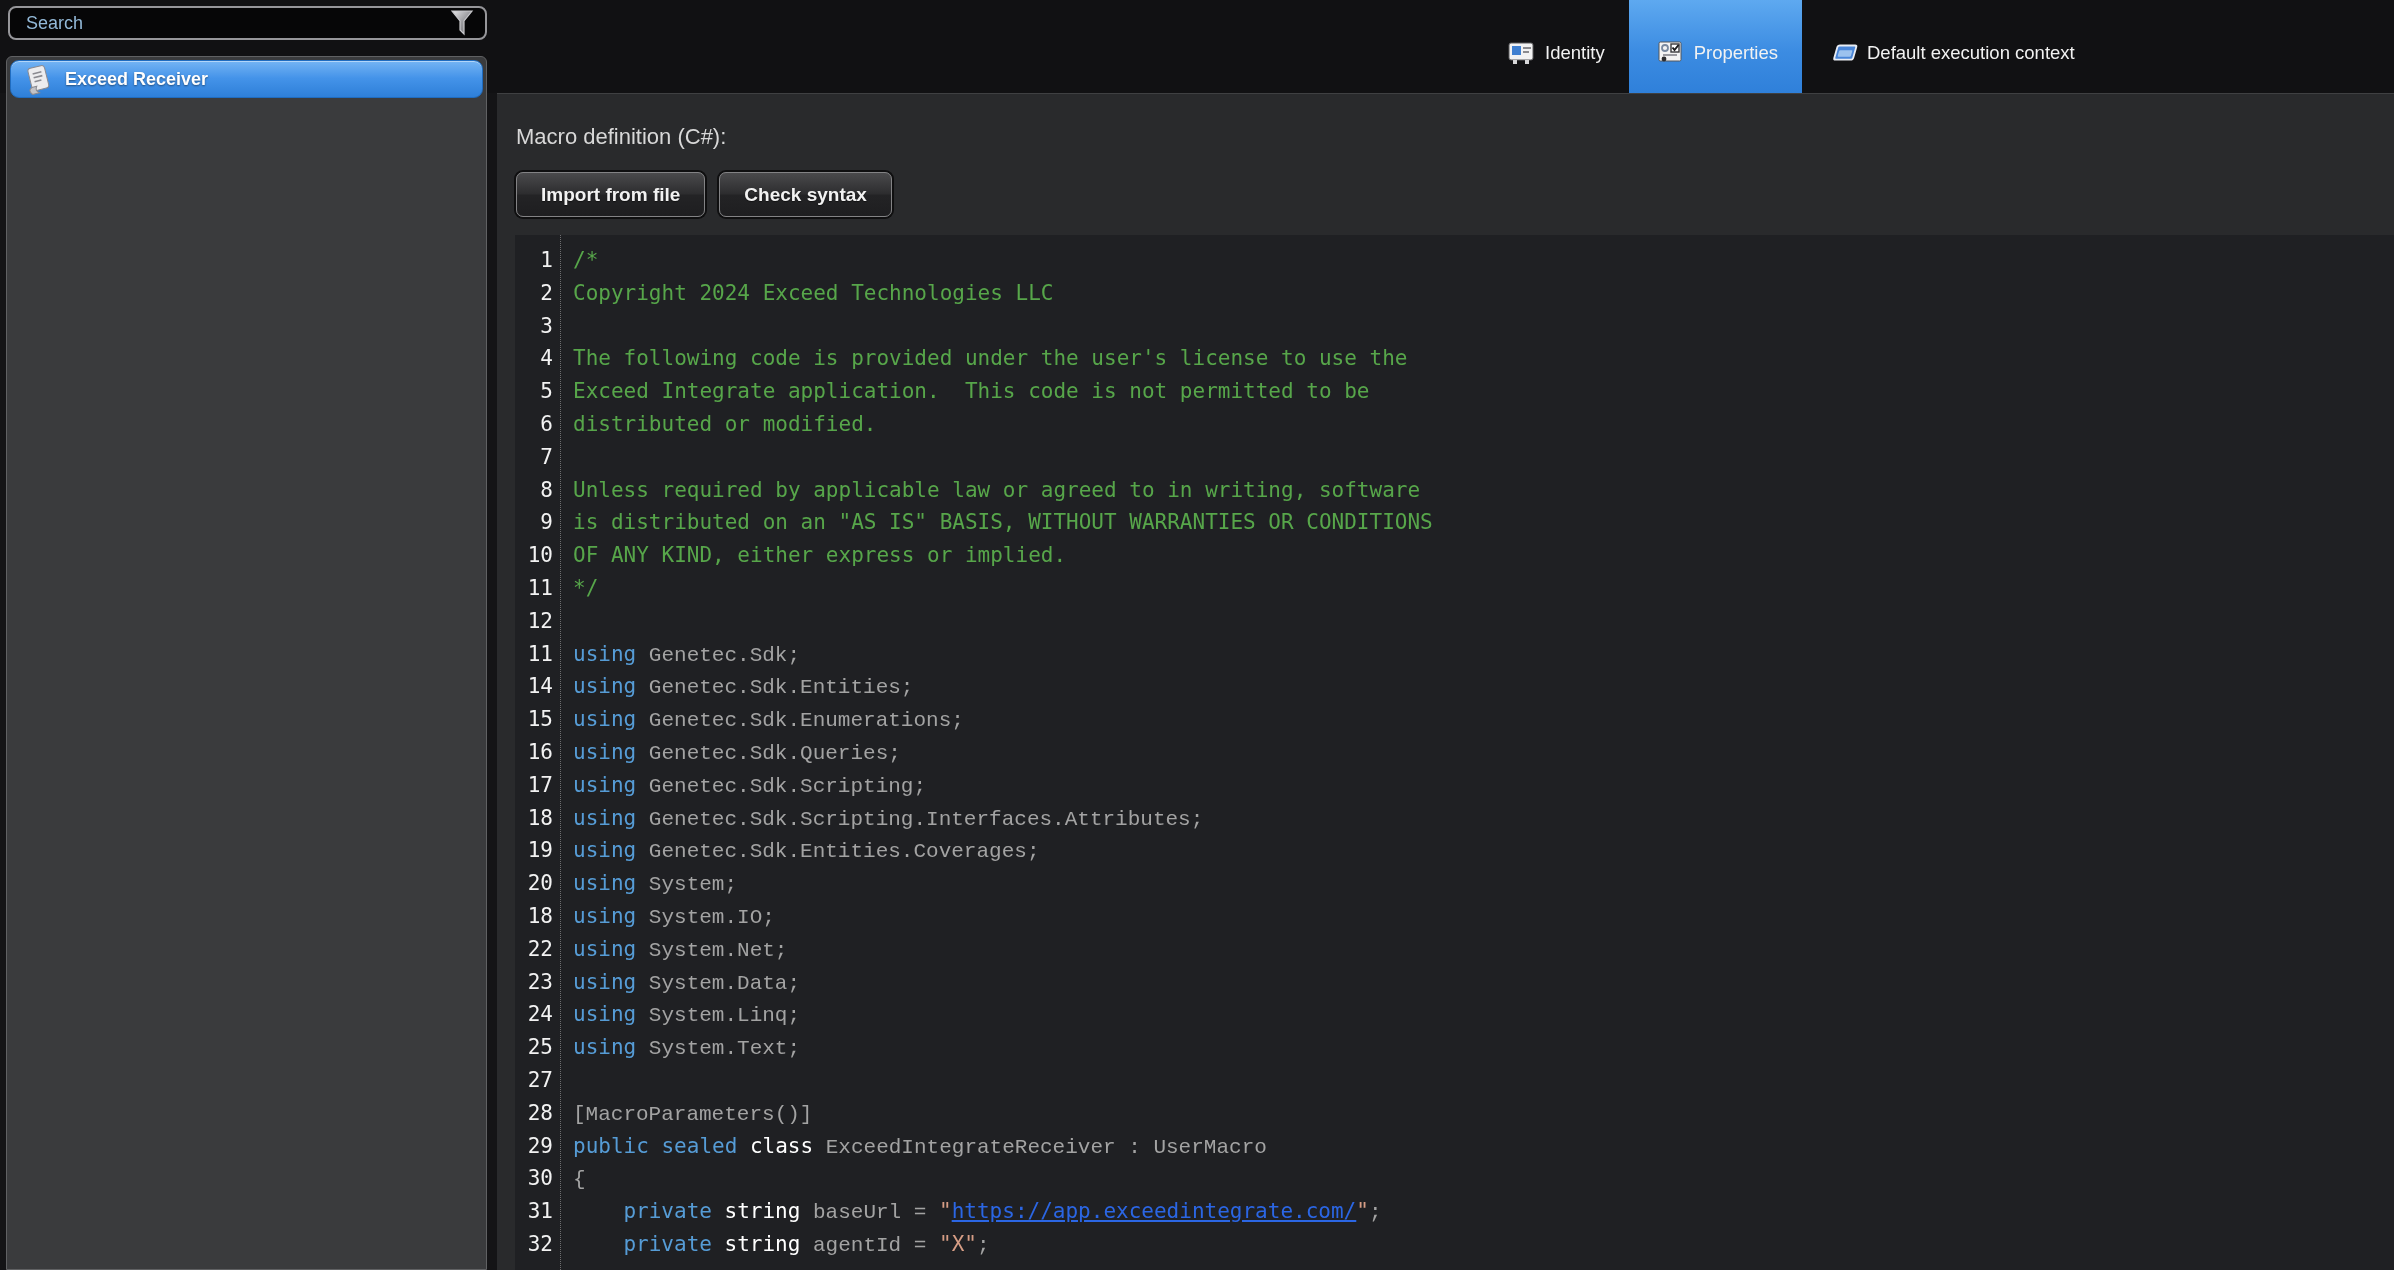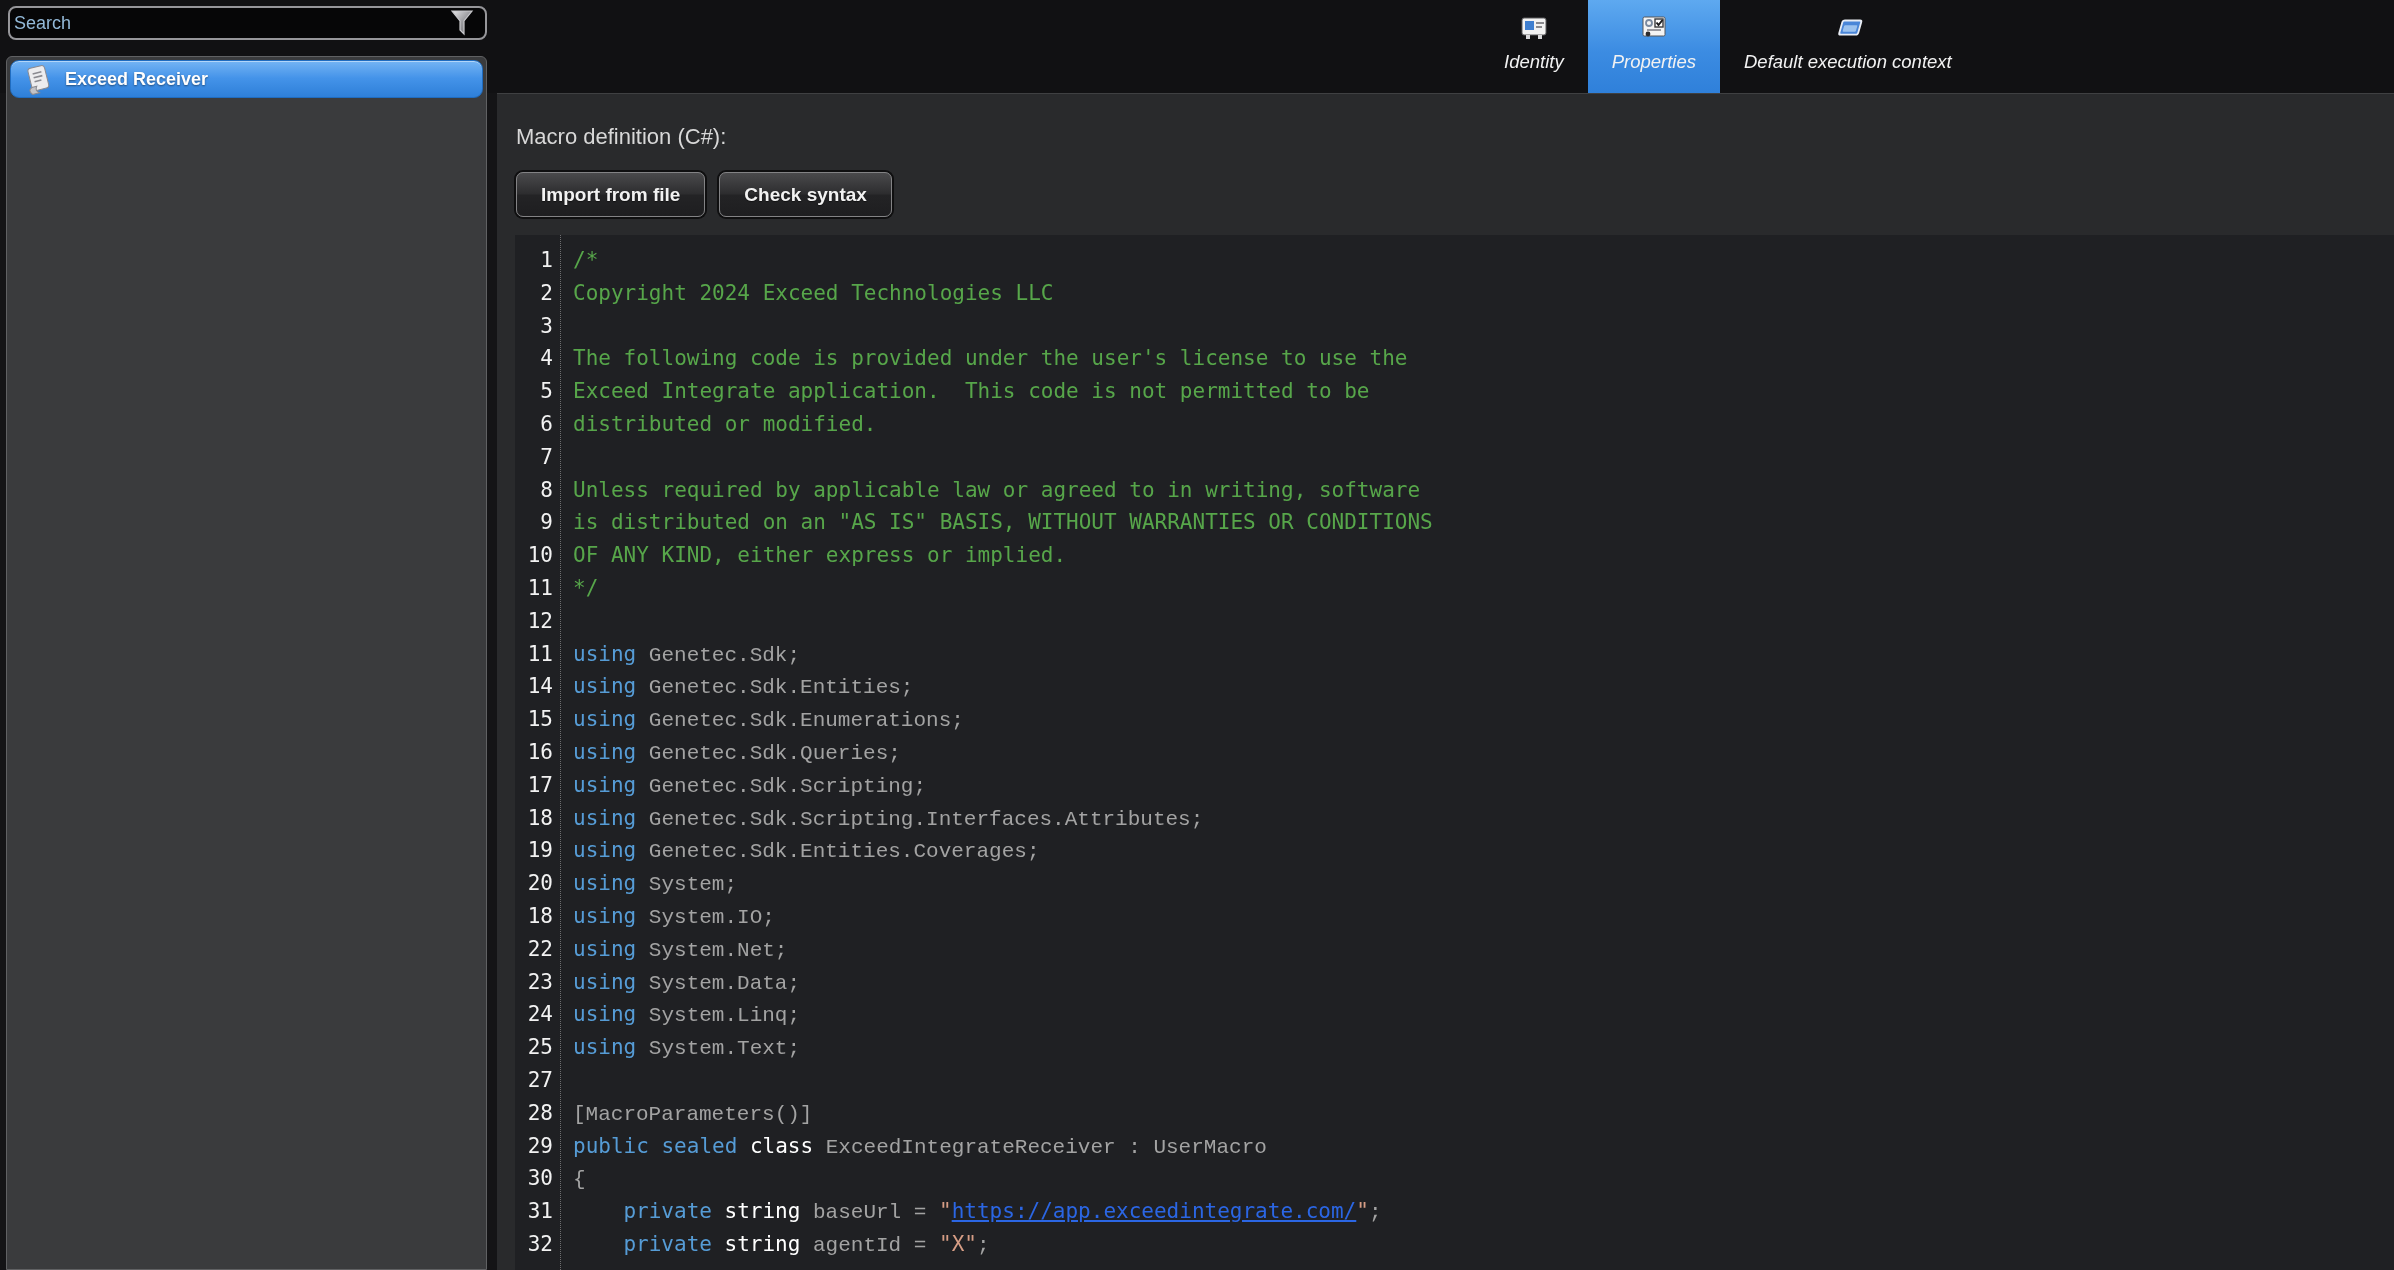--- a/index.html
+++ b/index.html
@@ -2,30 +2,30 @@
 <html><head>
 <meta charset="utf-8">
 <style>
   * { margin:0; padding:0; box-sizing:border-box; }
   html,body { width:2394px; height:1270px; background:#141416; overflow:hidden;
               font-family:"Liberation Sans", sans-serif; position:relative; }
 
   
   .topbar { position:absolute; left:0; top:0; width:2394px; height:93px; background:#111113; }
   .tabs { position:absolute; left:1480px; top:0; height:93px; display:flex; }
-  .tab { height:93px; padding:12px 24px 0 24px; display:flex; flex-direction:column;
-         align-items:center; gap:7px; cursor:pointer;font-style:italic; }
+  .tab { height:93px; padding:12px 24px 0 24px; display:flex; 
+         align-items:center; gap:7px; cursor:pointer; }
   .tab .tab-label { color:#f2f2f2; font-size:18.5px; white-space:nowrap; }
   .tab.active { background:linear-gradient(180deg,#5ea9f0 0%,#3c8ce2 55%,#2f80da 100%); }
   .tab .tab-icon { width:34px; height:32px; display:flex; align-items:center; justify-content:center; }
 
   
   .search-wrap { position:absolute; left:8px; top:6px; width:479px; height:34px;
                  background:#060607; border:2px solid #96969a; border-radius:8px;
-                 display:flex; align-items:center; padding:0 10px 0 4px; }
+                 display:flex; align-items:center; padding:0 10px 0 16px; }
   .search-input { flex:1; background:transparent; border:none; outline:none;
                   color:#bcd6ec; font-size:18px; font-family:"Liberation Sans",sans-serif; }
   .search-input::placeholder { color:#93b9d8; opacity:1; }
   .side-panel { position:absolute; left:6px; top:56px; width:481px; bottom:0;
                 background:#3a3b3d; border:1px solid #606163; border-radius:6px 6px 0 0; }
   .entity-row { position:absolute; left:3px; top:3px; right:3px; height:38px; border-radius:9px;
                 background:linear-gradient(180deg,#74b4f4 0%,#4493e9 48%,#2e7fd8 100%);
                 border:1px solid #1f6cc0; box-shadow:inset 0 1px 0 rgba(255,255,255,.45);
                 display:flex; align-items:center; padding:0 10px; gap:12px; cursor:pointer; }
   .entity-label { color:#ffffff; font-size:18px; font-weight:700;

